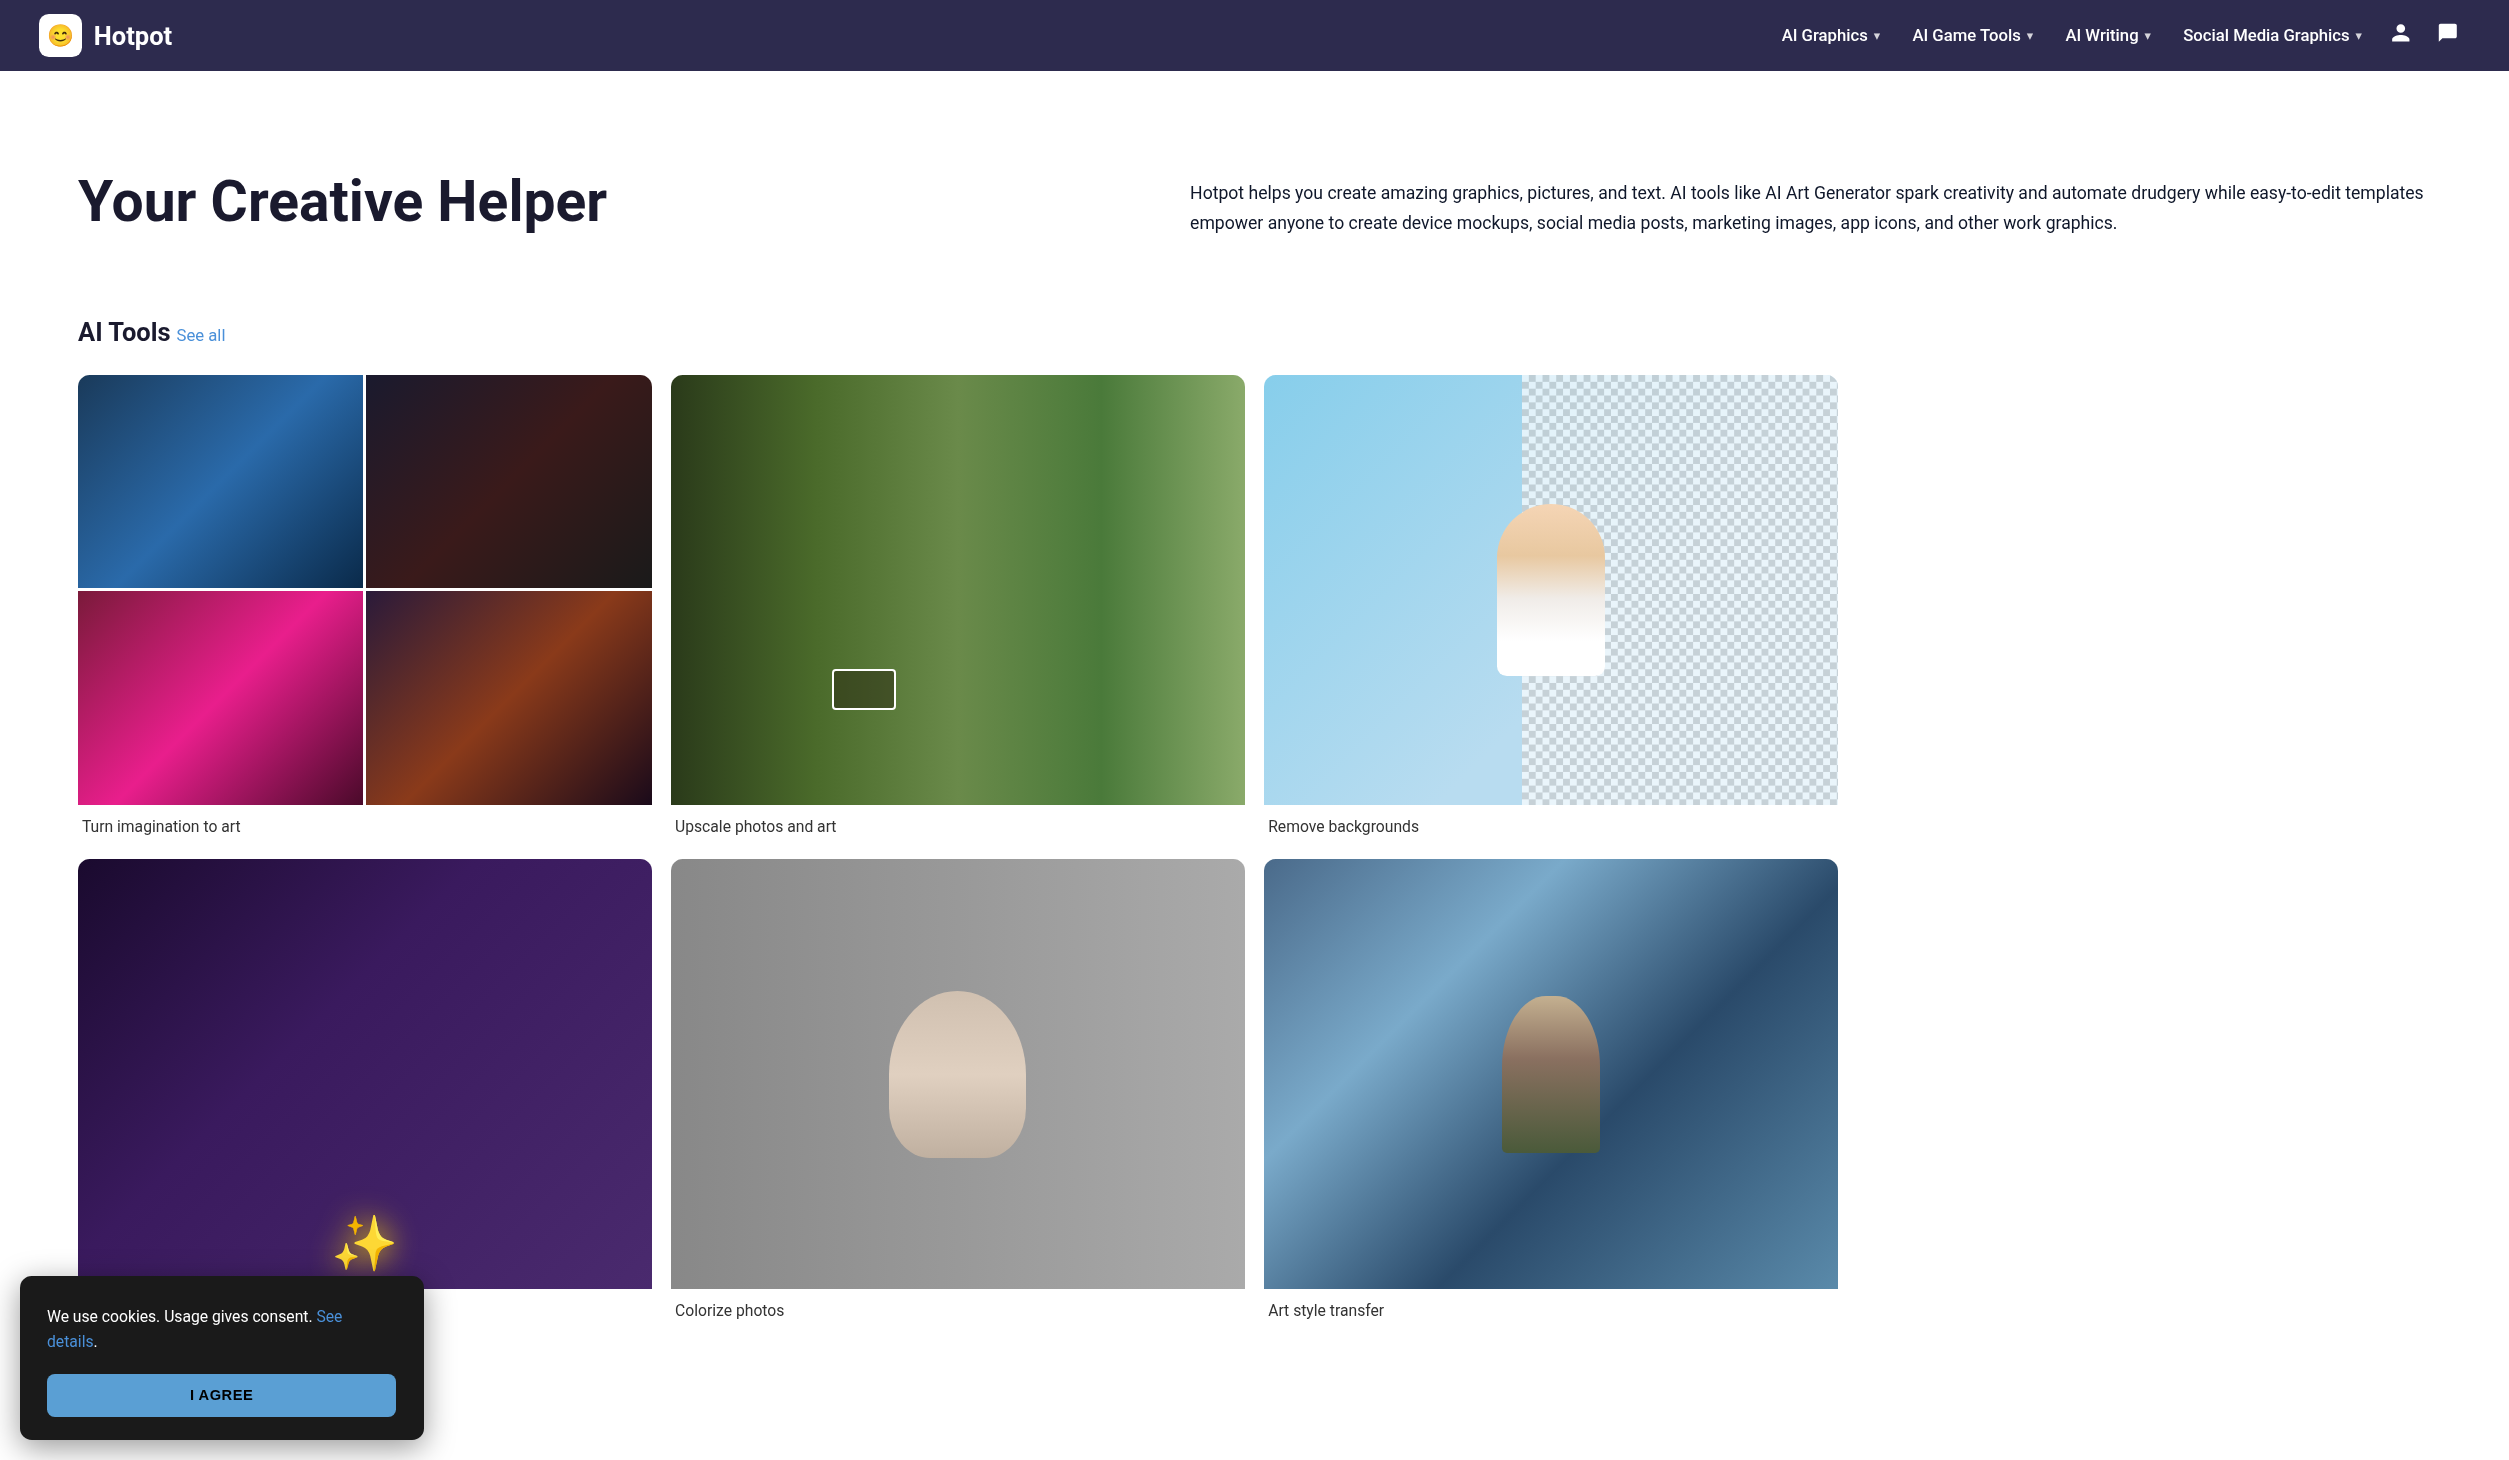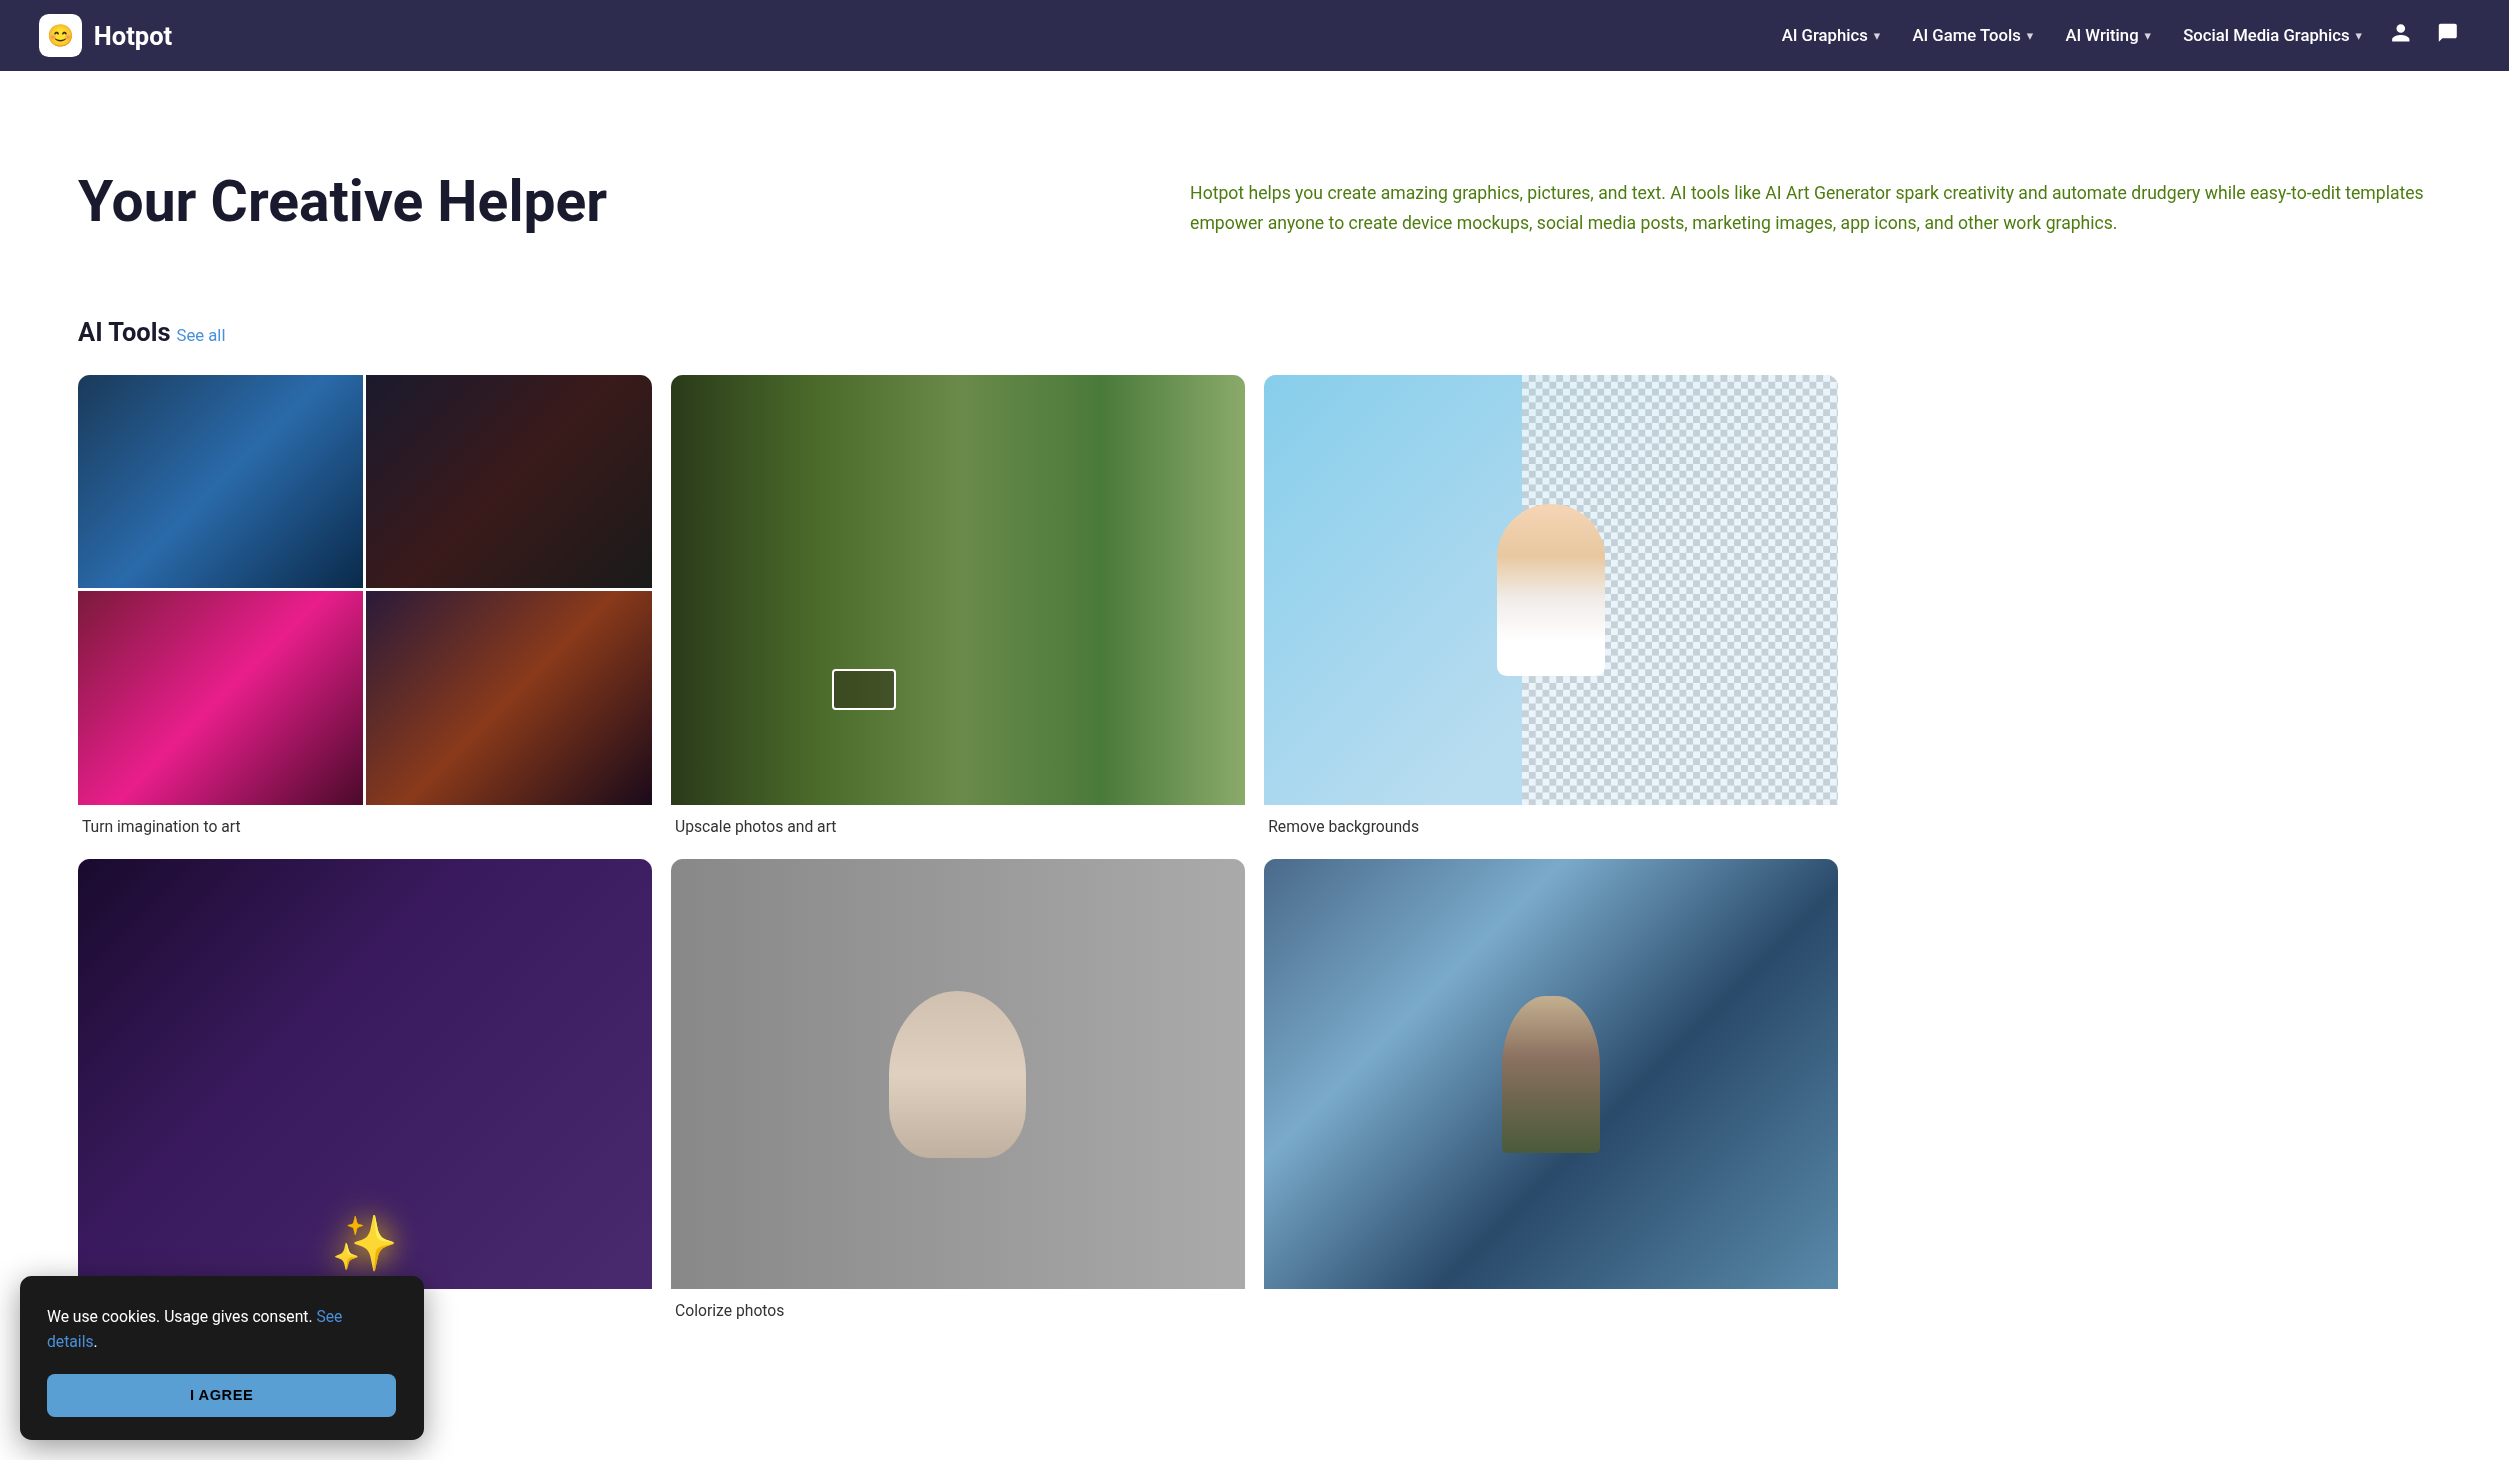--- a/index.html
+++ b/index.html
@@ -82,21 +82,21 @@
       line-height: 1.15;
       color: #1a1a2e;
     }
     .hero-right {
       flex: 1.2;
       padding-top: 9.8px;
     }
     .hero-desc {
       font-size: 17.6px;
       line-height: 1.7;
-      color: #4d7c0f;
+      color: #0f172a;
     }
 
     
     .section {
       padding: 19.6px 78px 39px;
     }
     .section-header {
       display: flex;
       align-items: baseline;
       gap: 6px;
@@ -314,20 +314,21 @@
       <div class="card-image" style="background:linear-gradient(to right,#888 0%,#aaa 100%);display:flex;align-items:center;justify-content:center;">
         <div style="width:137px;height:167px;background:linear-gradient(180deg,#d0c0b0 0%,#e0d0c0 50%,#c0b0a0 100%);border-radius:50% 50% 30% 30%;"></div>
       </div>
       <div class="card-label">Colorize photos</div>
     </div>
 
     <div class="card">
       <div class="card-image" style="background:linear-gradient(135deg,#4a6a8a 0%,#7aaaca 30%,#2a4a6a 60%,#5a8aaa 100%);display:flex;align-items:center;justify-content:center;">
         <div style="width:98px;height:157px;background:linear-gradient(180deg,#c4b090 0%,#8a7060 40%,#4a5a3a 100%);border-radius:45% 45% 4.9px 4.9px;"></div>
       </div>
+      <div class="card-label">Art style transfer</div>
     </div>
 
     <div></div>
   </div>
 </section>
 
 <div class="cookie-banner">
   <div class="cookie-text">
     <span>We use cookies. Usage gives consent.</span>
     <a class="cookie-link">See details</a><span>.</span>

